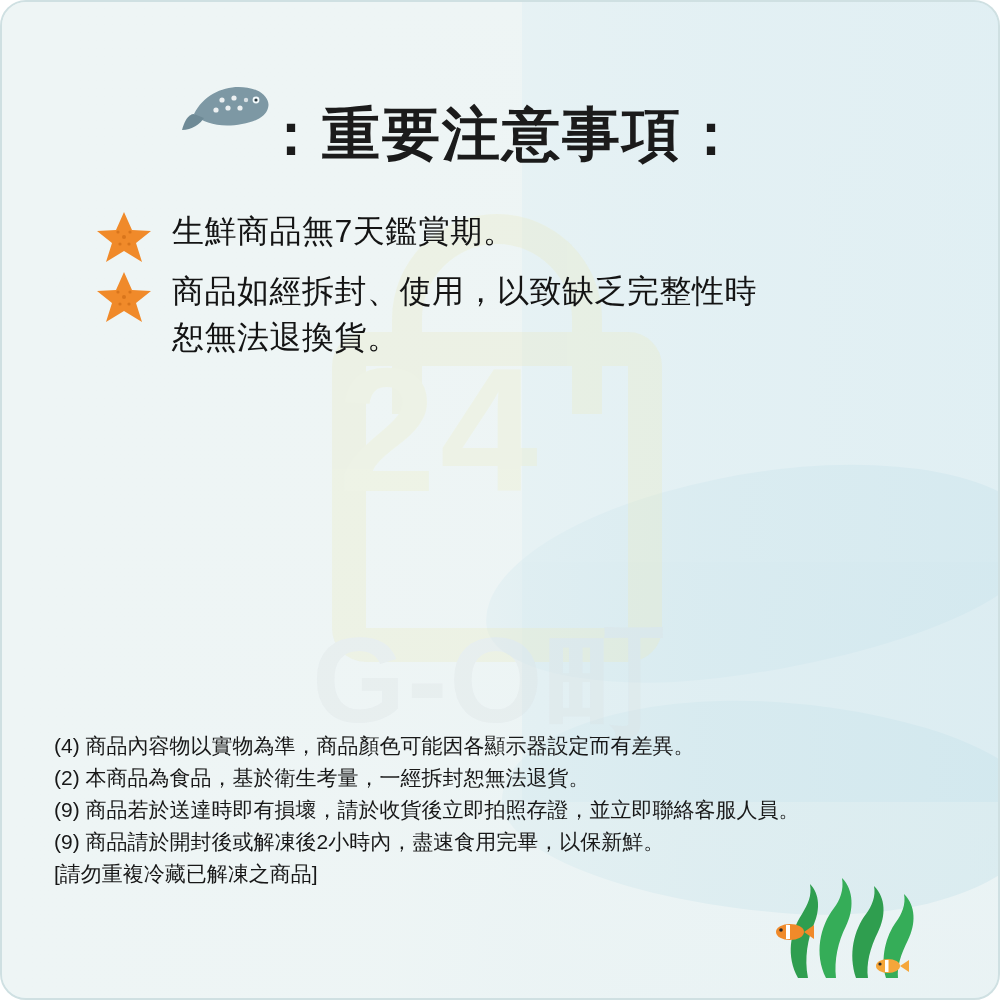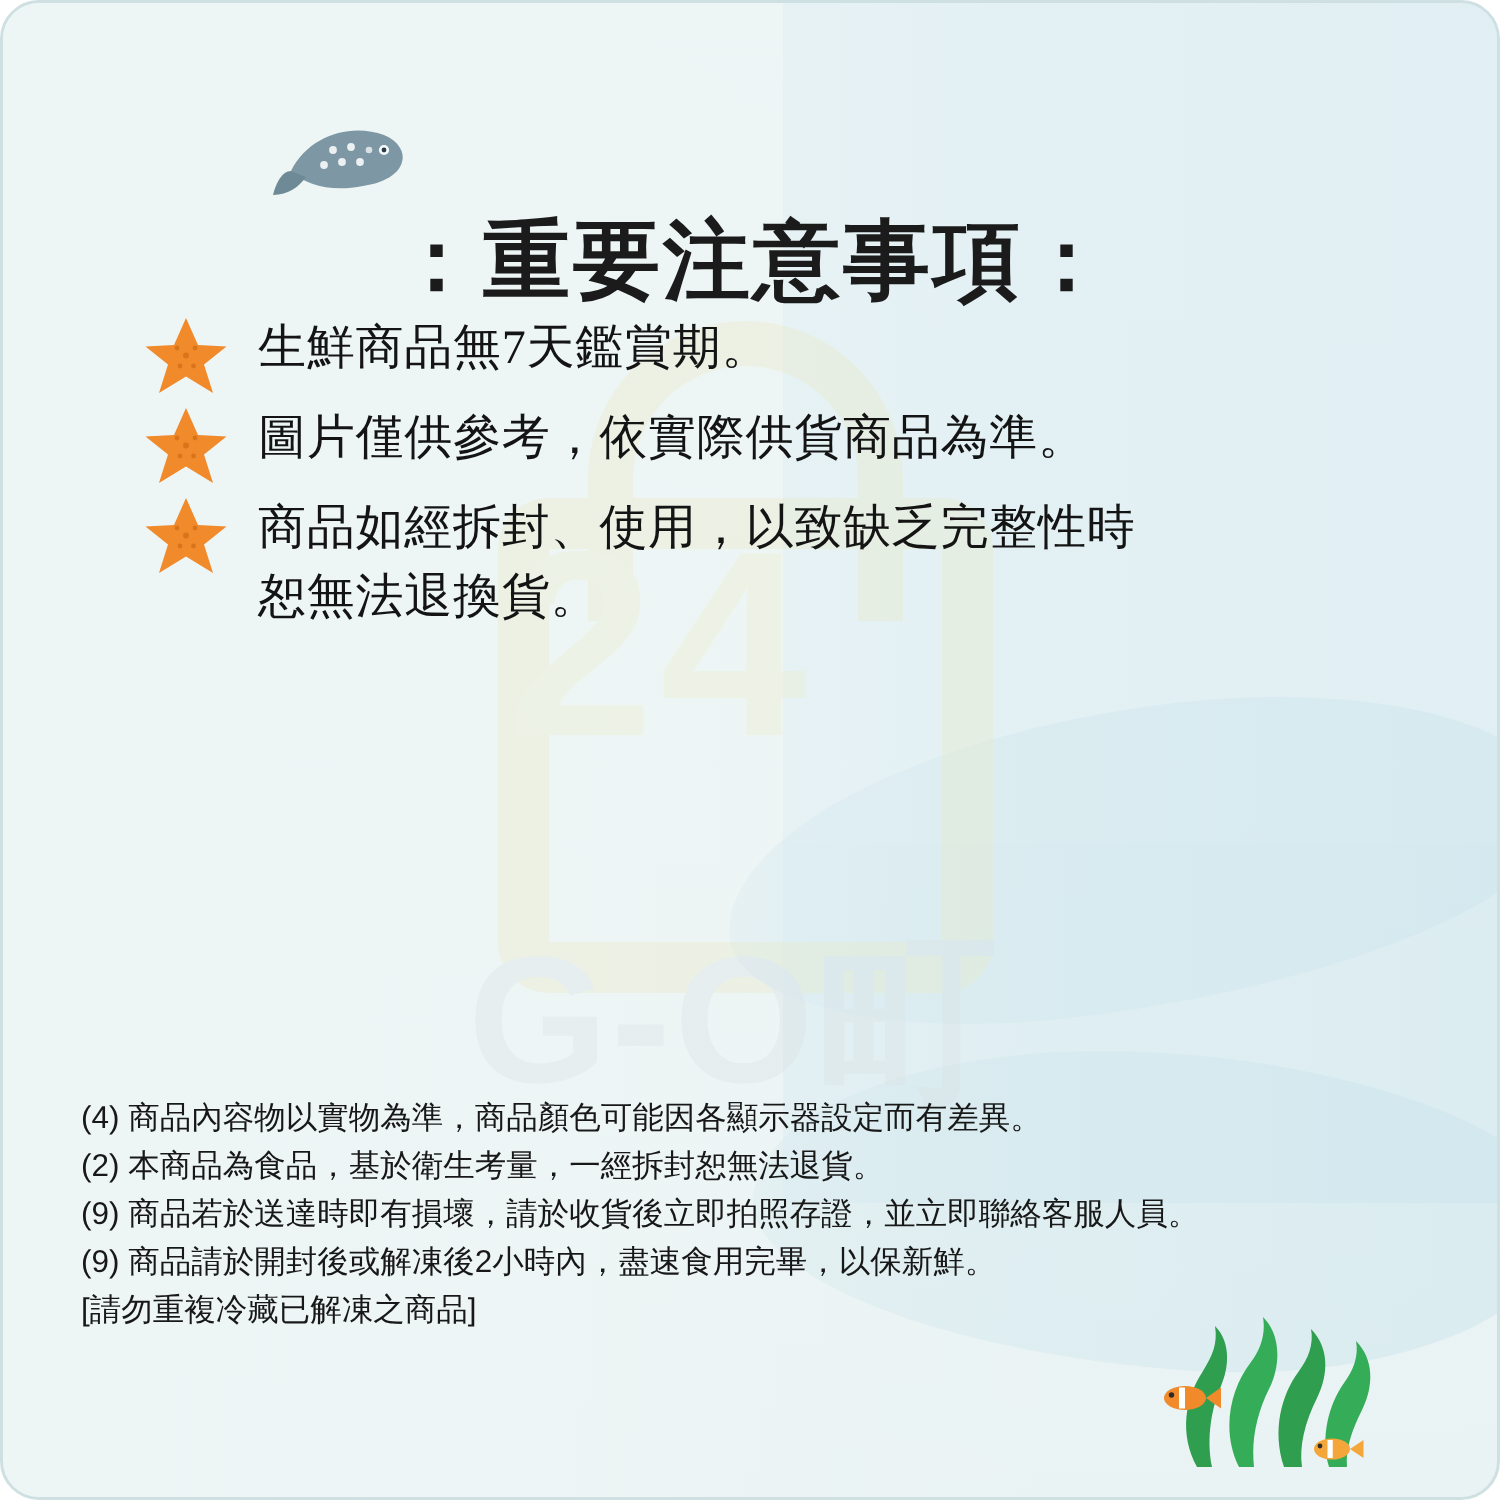--- a/index.html
+++ b/index.html
@@ -142,36 +142,34 @@
     text-align: center;
   }
   #title-text {
     display: inline-block;
     font-size: 58px;
     font-weight: bold;
     color: #1b1b1b;
     letter-spacing: 2px;
     line-height: 72px;
     vertical-align: middle;
-    margin-top: 40px;
   }
   .fish-icon {
     position: absolute;
     left: 180px;
     top: -24px;
     width: 90px;
     height: 64px;
   }
 
   #bullets {
     position: absolute;
     left: 92px;
     top: 206px;
     width: 840px;
-    font-family: Liberation Serif, serif;
   }
   .bullet {
     position: relative;
     padding-left: 78px;
     margin-bottom: 14px;
   }
   .star-icon {
     position: absolute;
     left: 2px;
     top: 2px;
@@ -261,31 +259,20 @@
           <path d="M28 2 L36 20 L55 21 L40 33 L46 52 L28 41 L10 52 L16 33 L1 21 L20 20 Z" fill="#f08a2a"></path>
           <circle cx="28" cy="27" r="2" fill="#d8751c"></circle>
           <circle cx="22" cy="22" r="1.6" fill="#d8751c"></circle>
           <circle cx="34" cy="22" r="1.6" fill="#d8751c"></circle>
           <circle cx="24" cy="34" r="1.6" fill="#d8751c"></circle>
           <circle cx="33" cy="34" r="1.6" fill="#d8751c"></circle>
         </svg>
         <div class="bullet-text">生鮮商品無7天鑑賞期。</div>
       </div>
 
-      <div class="bullet">
-        <svg class="star-icon" viewBox="0 0 56 54">
-          <path d="M28 2 L36 20 L55 21 L40 33 L46 52 L28 41 L10 52 L16 33 L1 21 L20 20 Z" fill="#f08a2a"></path>
-          <circle cx="28" cy="27" r="2" fill="#d8751c"></circle>
-          <circle cx="22" cy="22" r="1.6" fill="#d8751c"></circle>
-          <circle cx="34" cy="22" r="1.6" fill="#d8751c"></circle>
-          <circle cx="24" cy="34" r="1.6" fill="#d8751c"></circle>
-          <circle cx="33" cy="34" r="1.6" fill="#d8751c"></circle>
-        </svg>
-        <div class="bullet-text">圖片僅供參考，依實際供貨商品為準。</div>
-      </div>
 
       <div class="bullet">
         <svg class="star-icon" viewBox="0 0 56 54">
           <path d="M28 2 L36 20 L55 21 L40 33 L46 52 L28 41 L10 52 L16 33 L1 21 L20 20 Z" fill="#f08a2a"></path>
           <circle cx="28" cy="27" r="2" fill="#d8751c"></circle>
           <circle cx="22" cy="22" r="1.6" fill="#d8751c"></circle>
           <circle cx="34" cy="22" r="1.6" fill="#d8751c"></circle>
           <circle cx="24" cy="34" r="1.6" fill="#d8751c"></circle>
           <circle cx="33" cy="34" r="1.6" fill="#d8751c"></circle>
         </svg>

